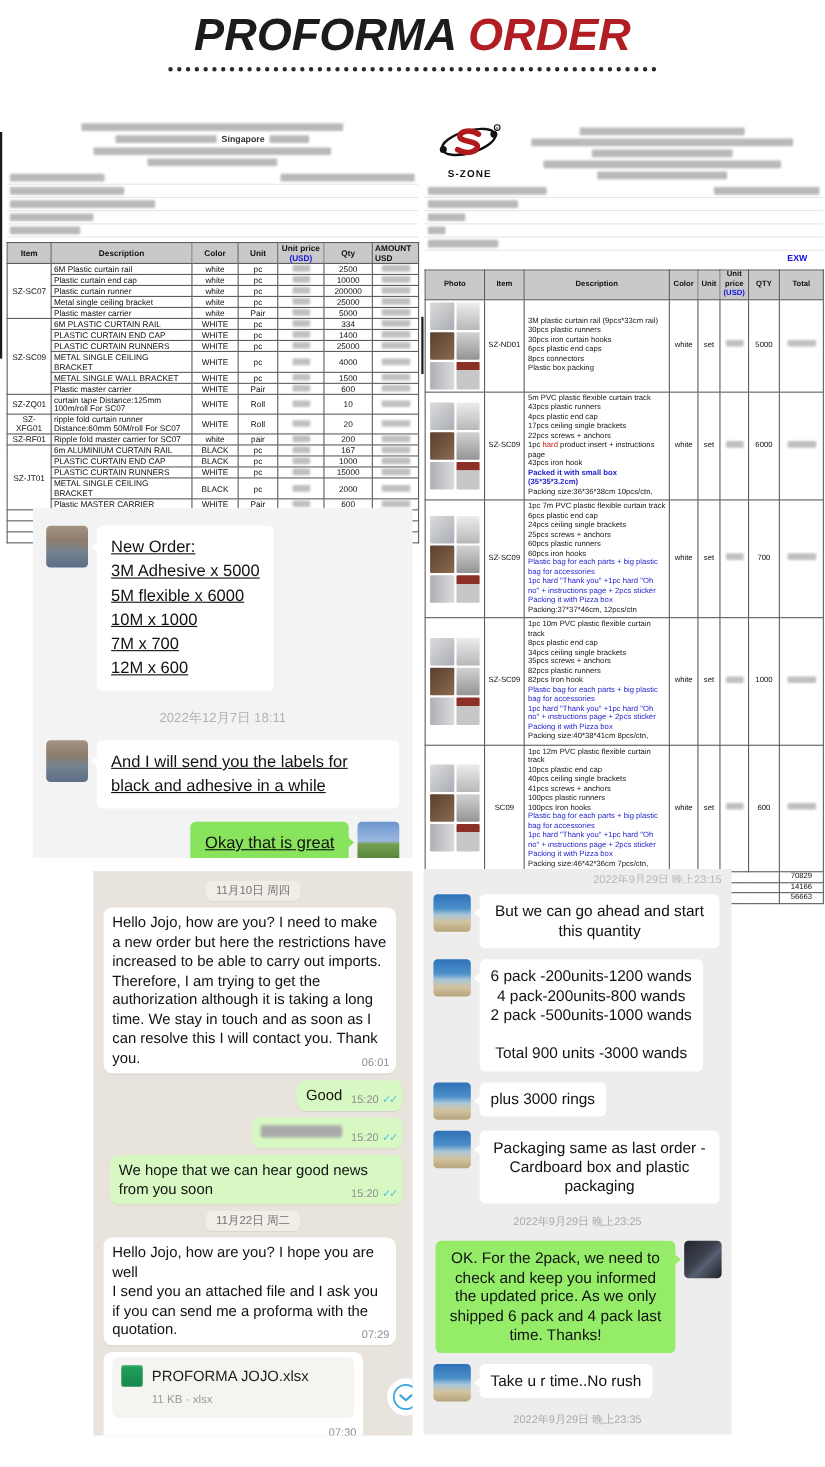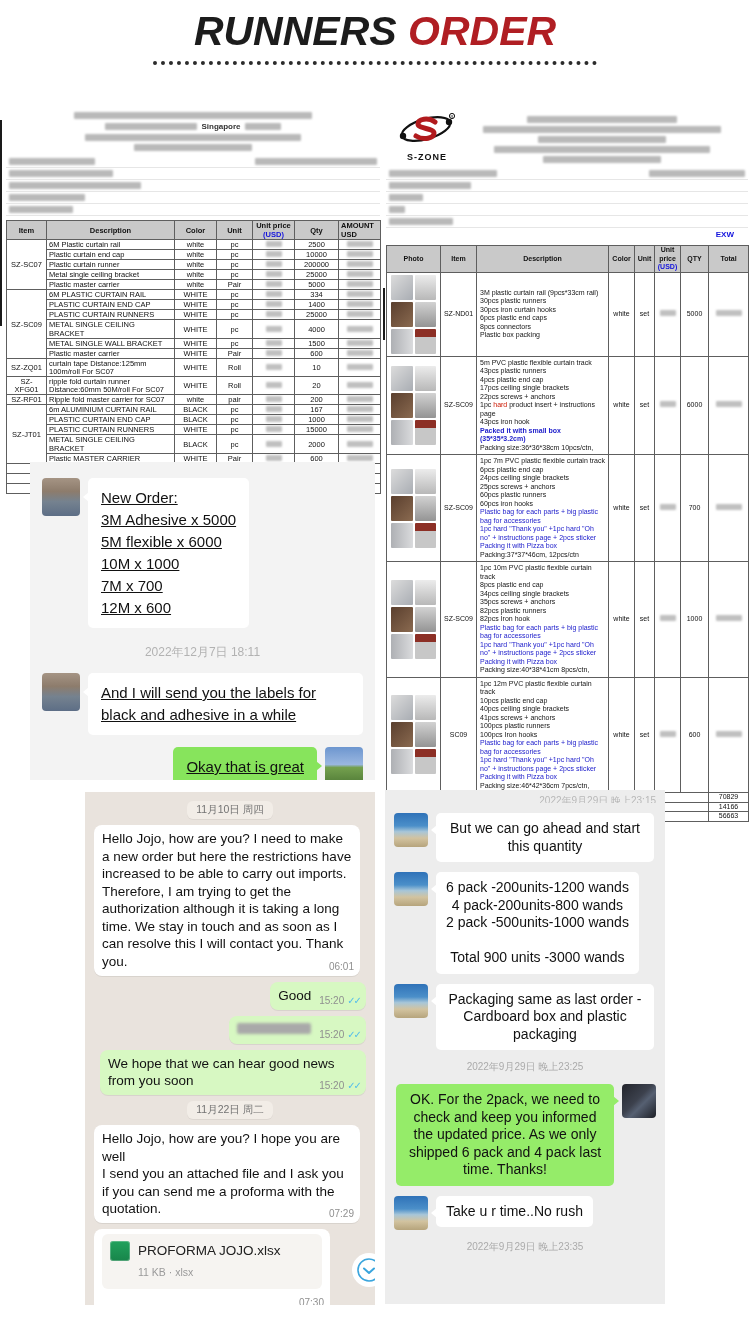--- a/index.html
+++ b/index.html
@@ -100,21 +100,21 @@
   .av.landscape{background:linear-gradient(180deg,#6d96cf 0%,#9ab7e0 46%,#74a04e 54%,#4f7a36 100%);}
   .av.beach{background:linear-gradient(180deg,#2f72b8 0%,#4b8fc9 38%,#a8c6d8 55%,#d2c3a0 74%,#b6a47c 100%);}
   .av.dark{background:linear-gradient(135deg,#23252c 0%,#3c414d 45%,#566072 60%,#1d1f26 100%);}
 </style>
 </head>
 <body>
 
 <div id="canvas">
 
   <div class="title">
-    <span>RUNNERS</span>
+    <span>PROFORMA</span>
     <span class="red">ORDER</span>
   </div>
   <div class="title-rule"></div>
 
   <div class="scanline" style="left:0;top:120px;width:2px;height:206px;"></div>
   <div class="scanline" style="left:383px;top:288px;width:2px;height:52px;"></div>
 
   <div class="doc" id="leftDoc">
     <div class="chdr">
       <span class="rl" style="width:238px;"></span>
@@ -644,20 +644,24 @@
       <div class="mrow in">
         <div class="av beach"></div>
         <div class="bubble"><span class="btext">6 pack -200units-1200 wands
 4 pack-200units-800 wands
 2 pack -500units-1000 wands
 
 Total 900 units -3000 wands</span></div>
       </div>
       <div class="mrow in">
         <div class="av beach"></div>
+        <div class="bubble"><span class="btext">plus 3000 rings</span></div>
+      </div>
+      <div class="mrow in">
+        <div class="av beach"></div>
         <div class="bubble"><span class="btext">Packaging same as last order - Cardboard box and plastic packaging</span></div>
       </div>
       <div class="stamp">2022年9月29日 晚上23:25</div>
       <div class="mrow out">
         <div class="bubble"><span class="btext">OK. For the 2pack, we need to check and keep you informed the updated price. As we only shipped 6 pack and 4 pack last time. Thanks!</span></div>
         <div class="av dark"></div>
       </div>
       <div class="mrow in">
         <div class="av beach"></div>
         <div class="bubble"><span class="btext">Take u r time..No rush</span></div>

